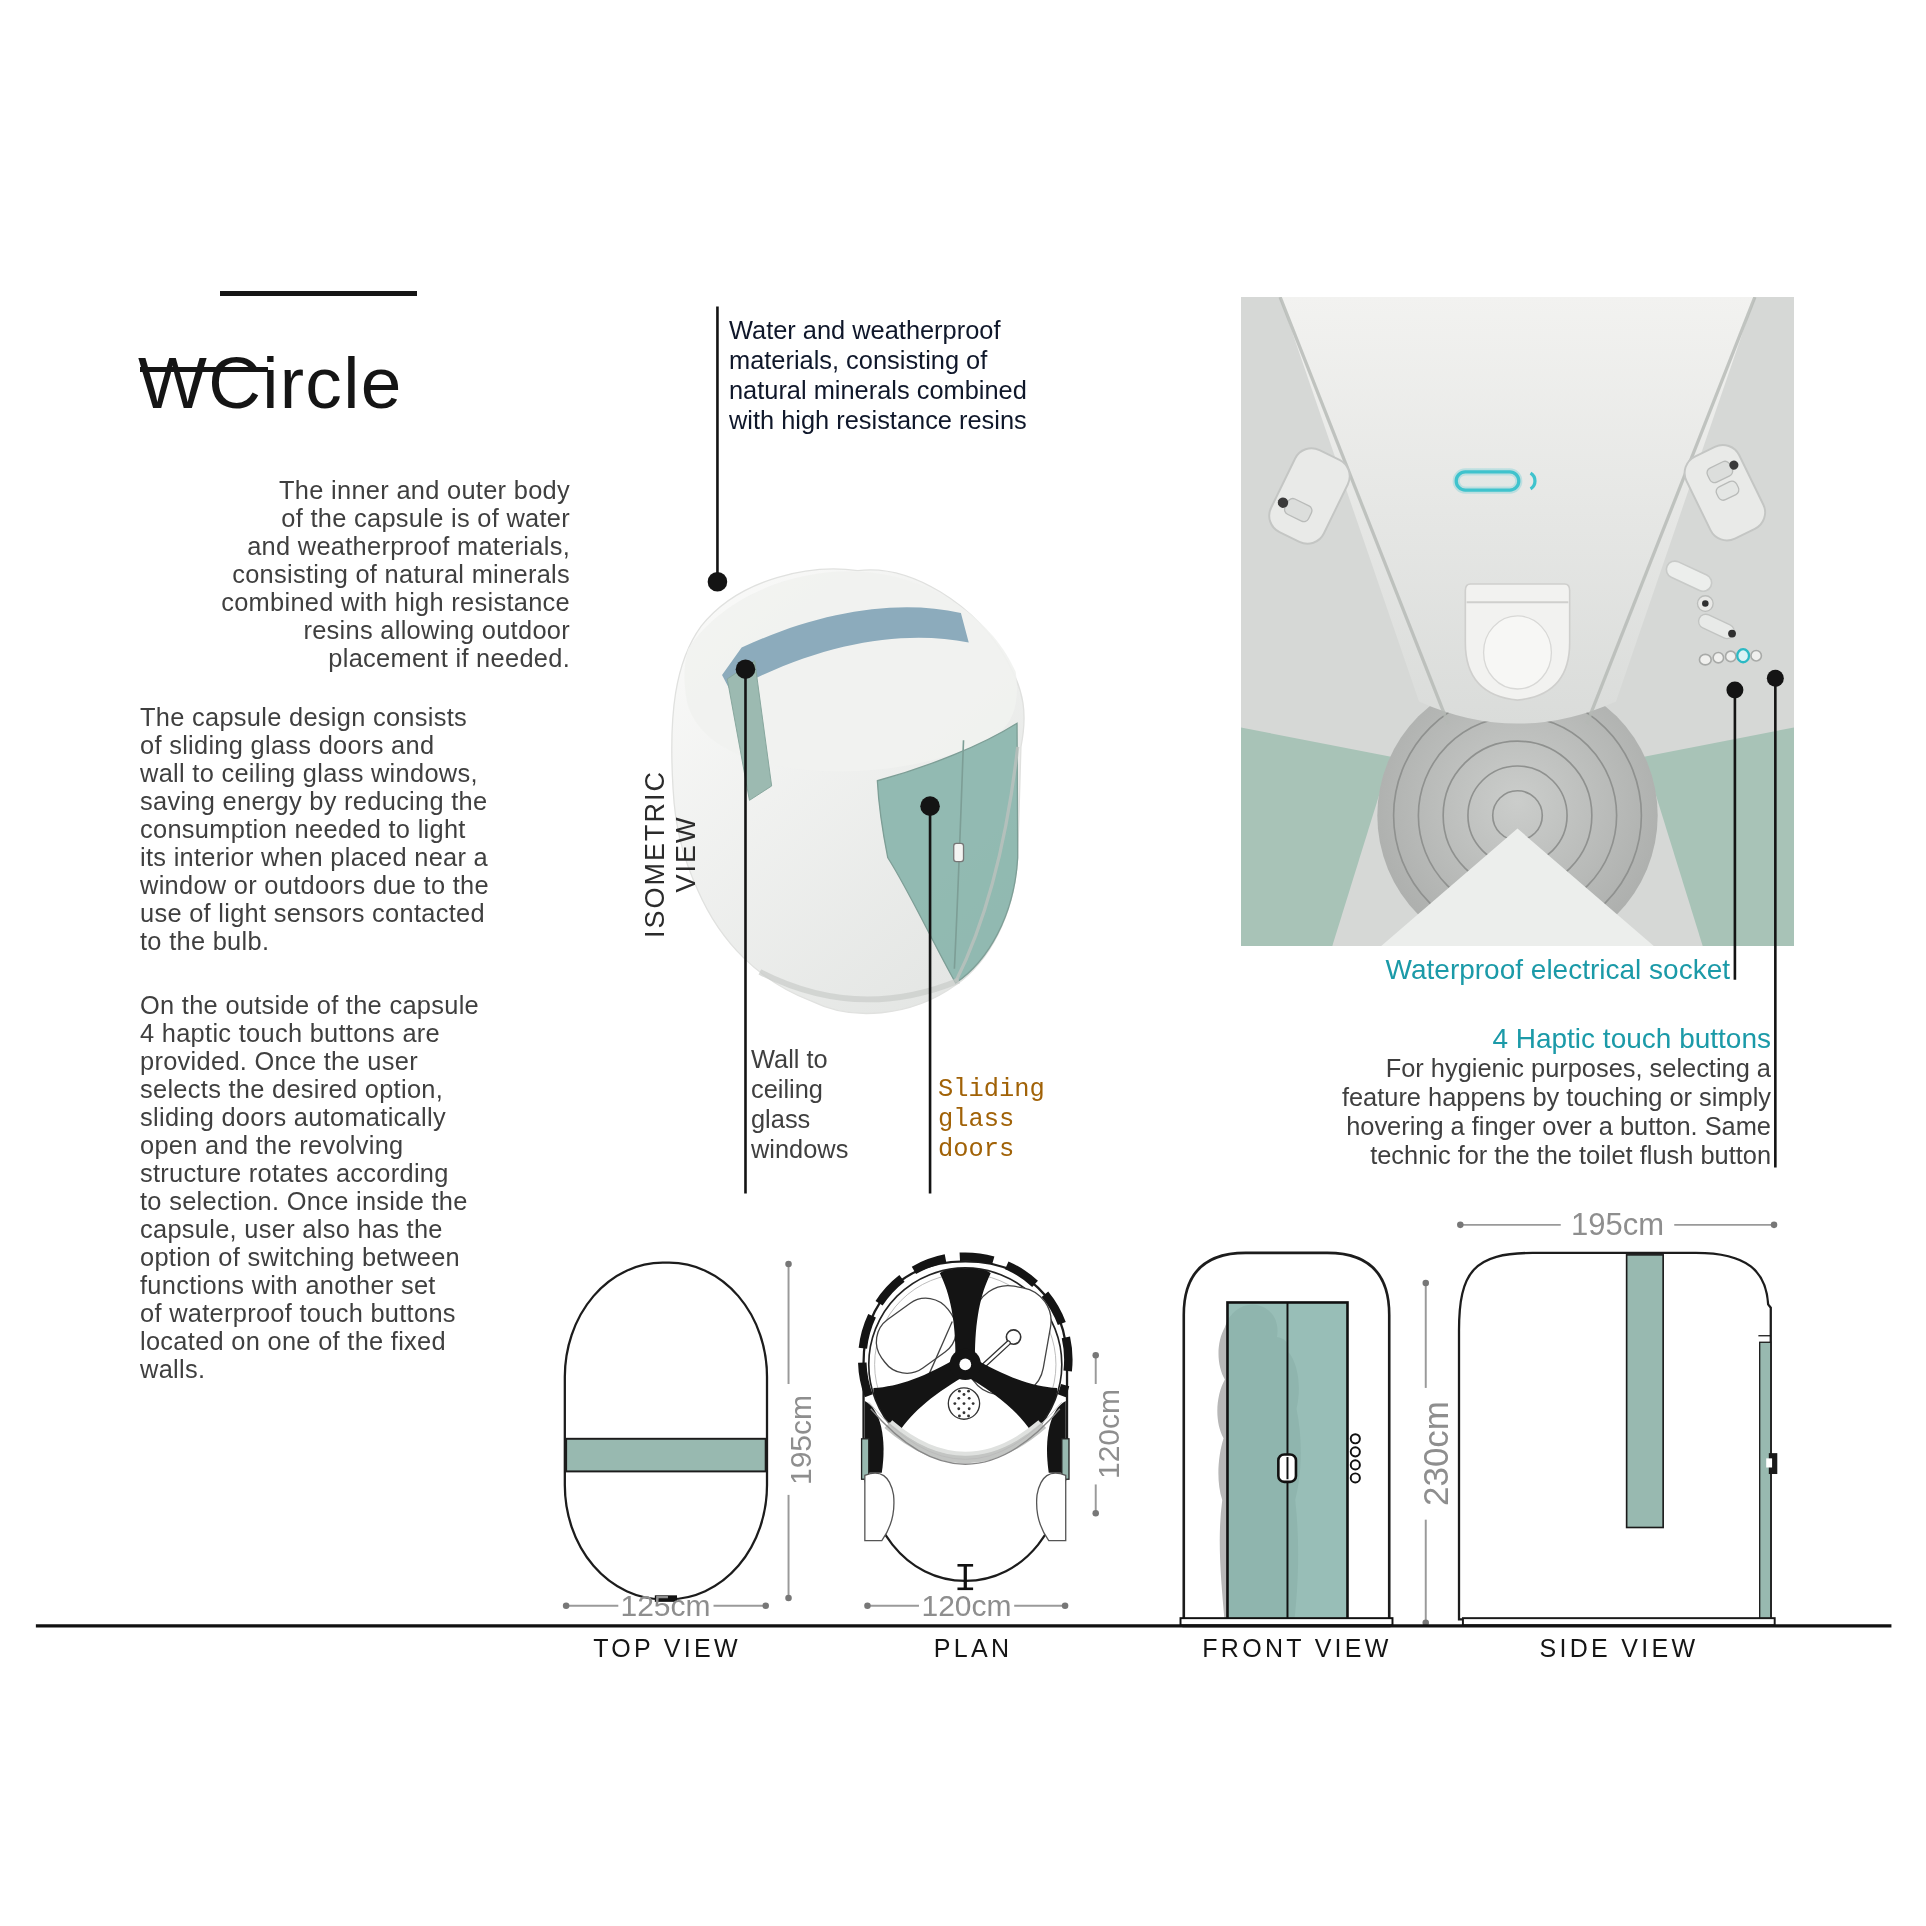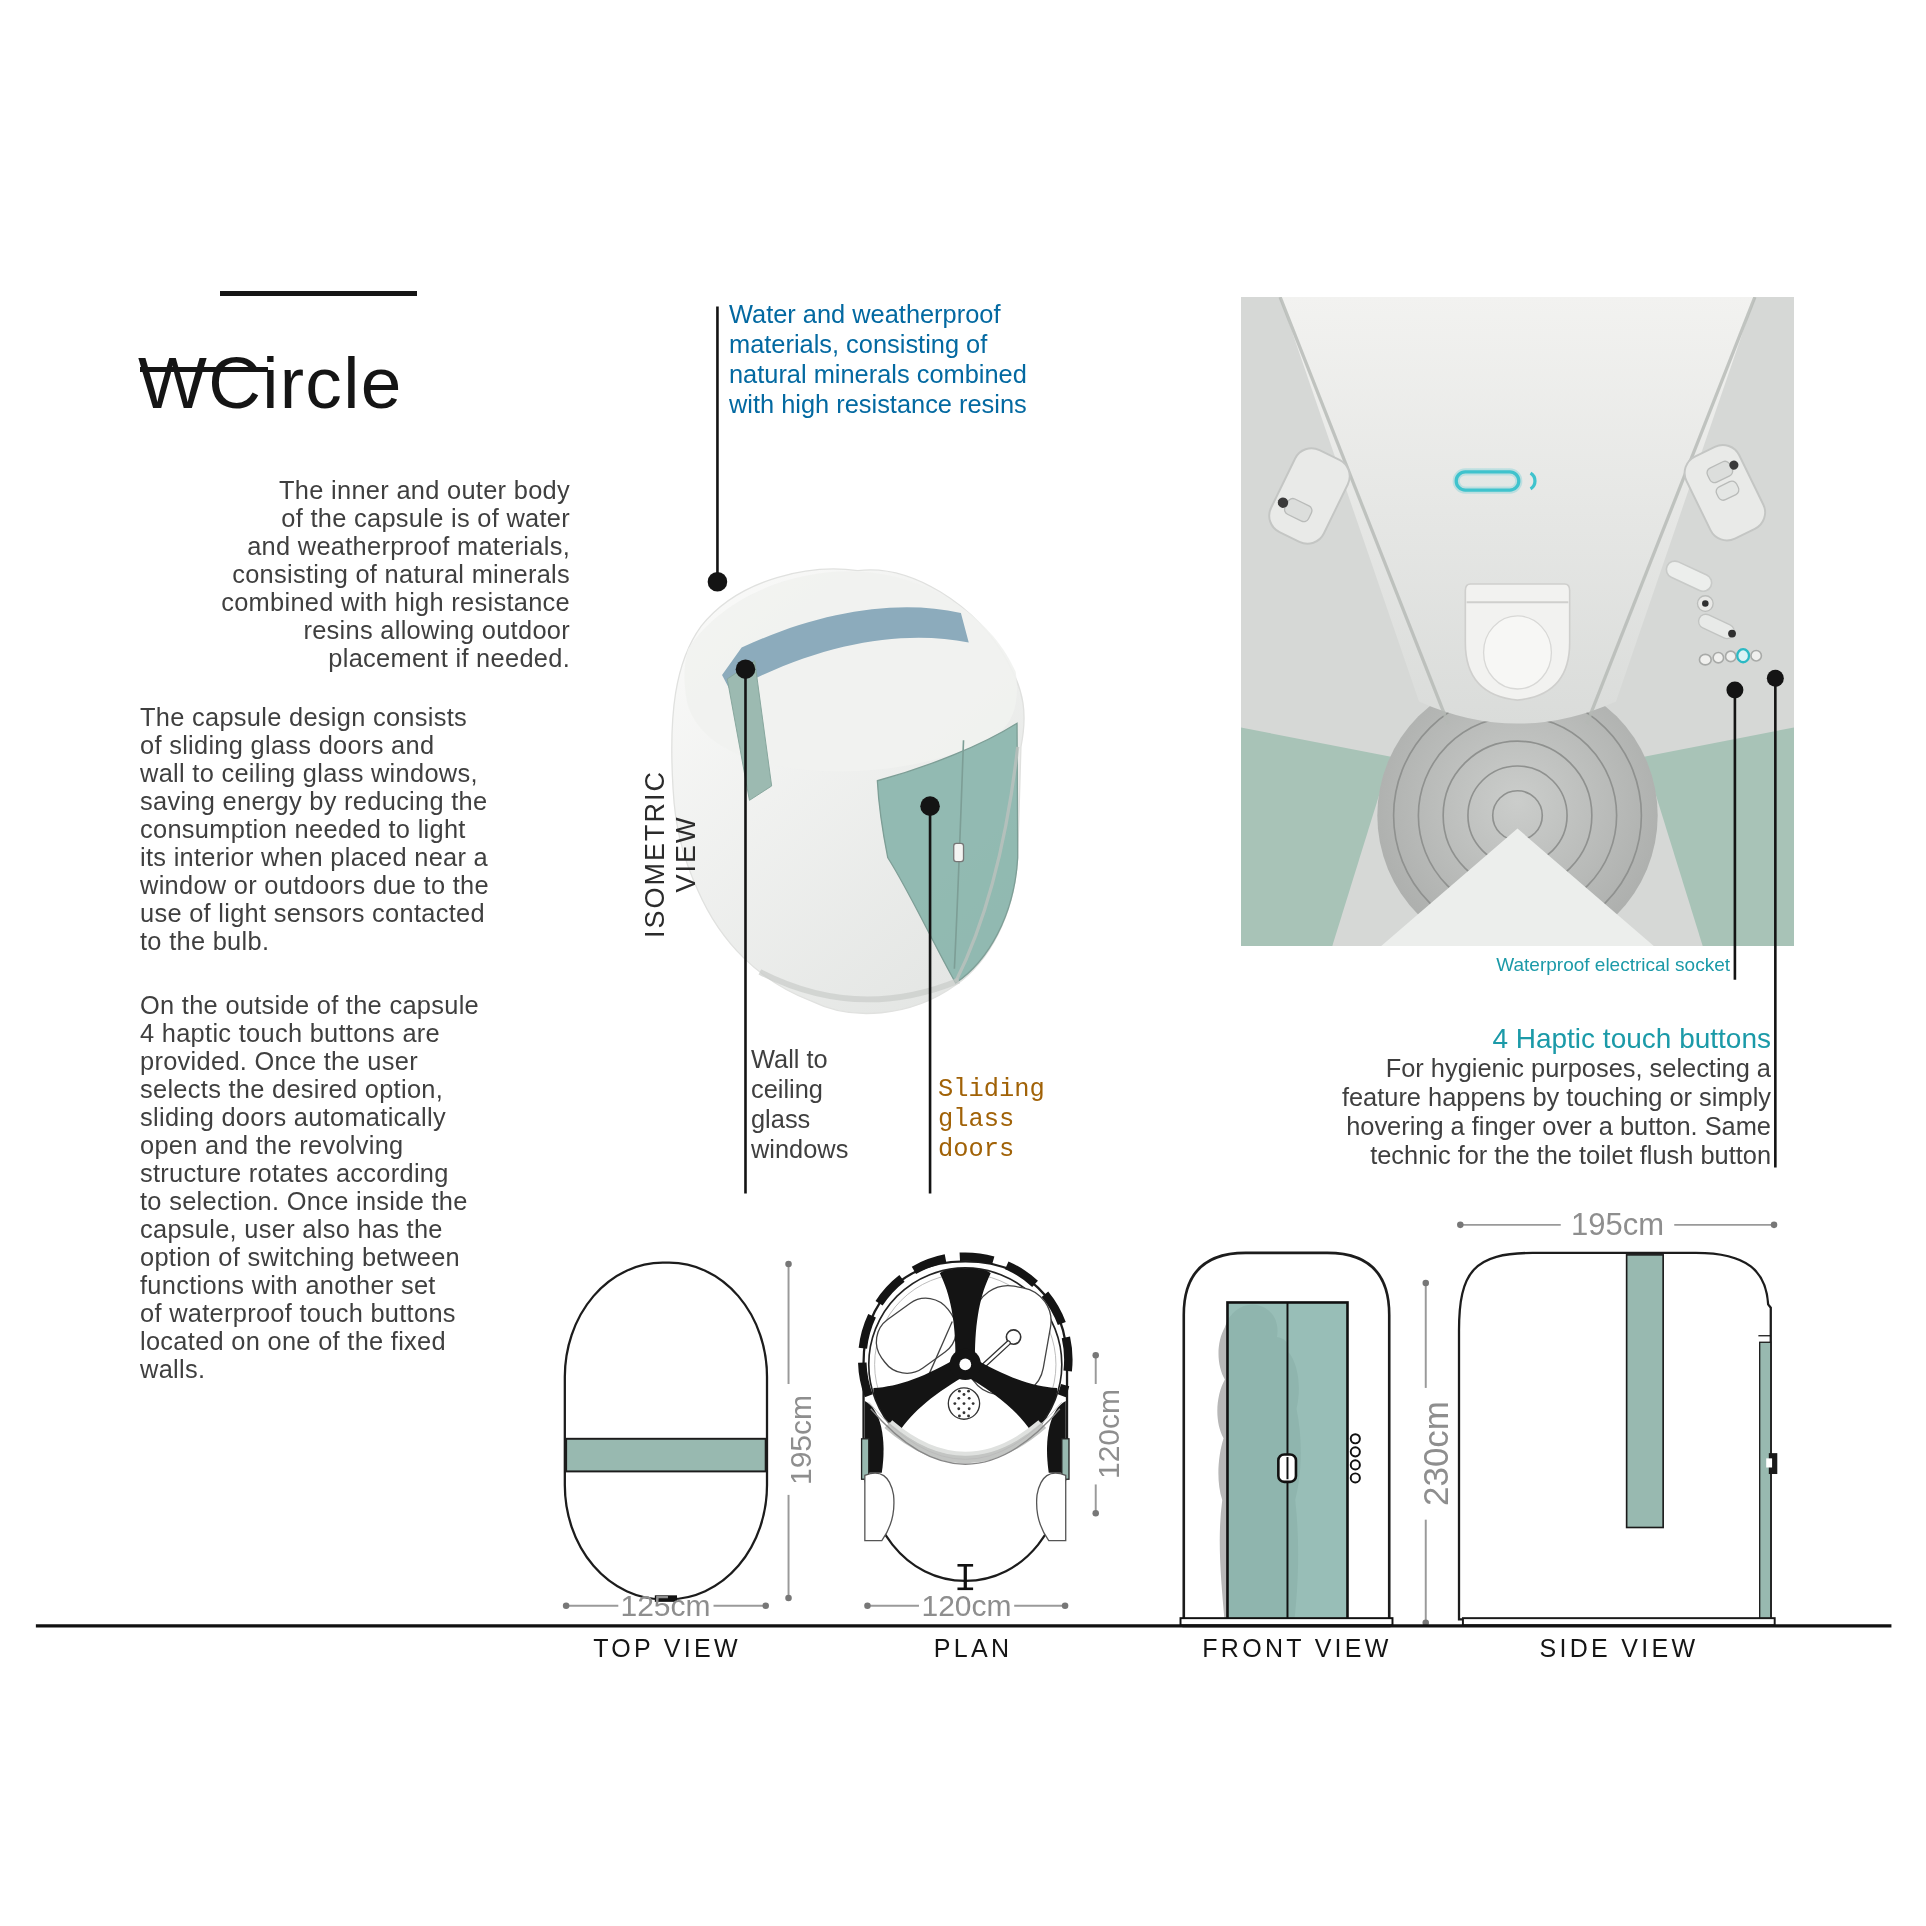--- a/index.html
+++ b/index.html
@@ -8,28 +8,28 @@
   .abs{position:absolute;}
   .pre{white-space:pre-line;}
   
   .logo-text{left:138px;top:295px;font-size:73px;font-weight:300;letter-spacing:1.3px;color:#151515;line-height:1.1;margin-top:48px;}
   .logo-rule-top{left:220px;top:291px;width:197px;height:4.6px;background:#151515;}
   .logo-rule-bottom{left:140px;top:367px;width:128px;height:4.6px;background:#151515;}
   
   .body-par{left:140px;width:430px;font-size:25.4px;line-height:28px;letter-spacing:0.3px;color:#3f3f3f;}
   .par1{top:476px;text-align:right;} .par2{top:703px;} .par3{top:991px;}
   
-  .material-note{left:729px;top:299px;width:365px;font-size:25.4px;line-height:30px;color:#0369a1;}
+  .material-note{left:729px;top:315px;width:365px;font-size:25.4px;line-height:30px;color:#0f172a;}
   .iso-label{left:553px;top:823px;width:235px;text-align:center;font-size:27px;letter-spacing:2px;color:#2b2b2b;
              transform:rotate(-90deg);}
   .window-label{left:751px;top:1044px;font-size:25.4px;line-height:30px;color:#3f3f3f;}
   .door-label{left:938px;top:1075px;font-size:25.4px;line-height:30px;color:#a16207;font-family:Liberation Mono, monospace;}
   
   .teal{color:#1b9aa8;}
-  .socket-label{right:196px;top:954px;width:404px;text-align:right;font-size:19px;}
+  .socket-label{right:196px;top:954px;width:404px;text-align:right;font-size:28px;}
   .haptic-title{right:155px;top:1023px;width:457px;text-align:right;font-size:28px;}
   .haptic-text{right:155px;top:1054px;width:470px;text-align:right;font-size:25.4px;line-height:29px;color:#3f3f3f;}
   
   .dim{font-size:30px;color:#8e8e8e;text-align:center;line-height:34px;}
   .dim-125{left:620px;top:1589px;width:91px;}
   .dim-120h{left:921px;top:1589px;width:91px;}
   .dim-195top{left:749px;top:1423px;width:104px;transform:rotate(-90deg);}
   .dim-120v{left:1057px;top:1417px;width:104px;transform:rotate(-90deg);}
   .dim-230{left:1370px;top:1435px;width:130px;font-size:35px;line-height:37px;transform:rotate(-90deg);}
   .dim-195side{left:1559px;top:1208px;width:117px;font-size:31px;}

